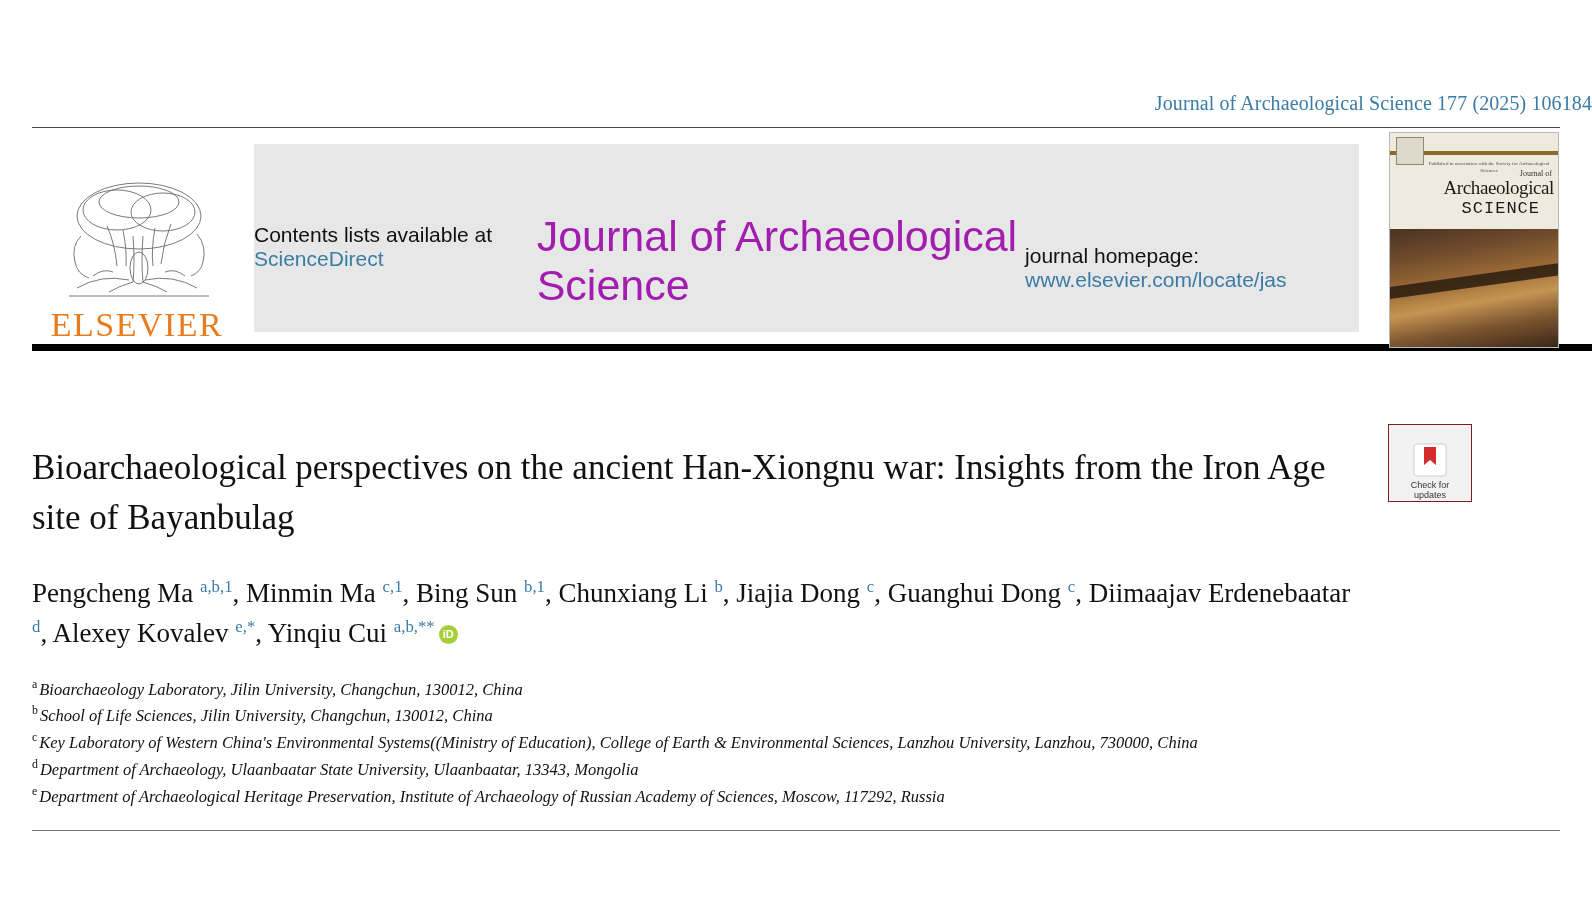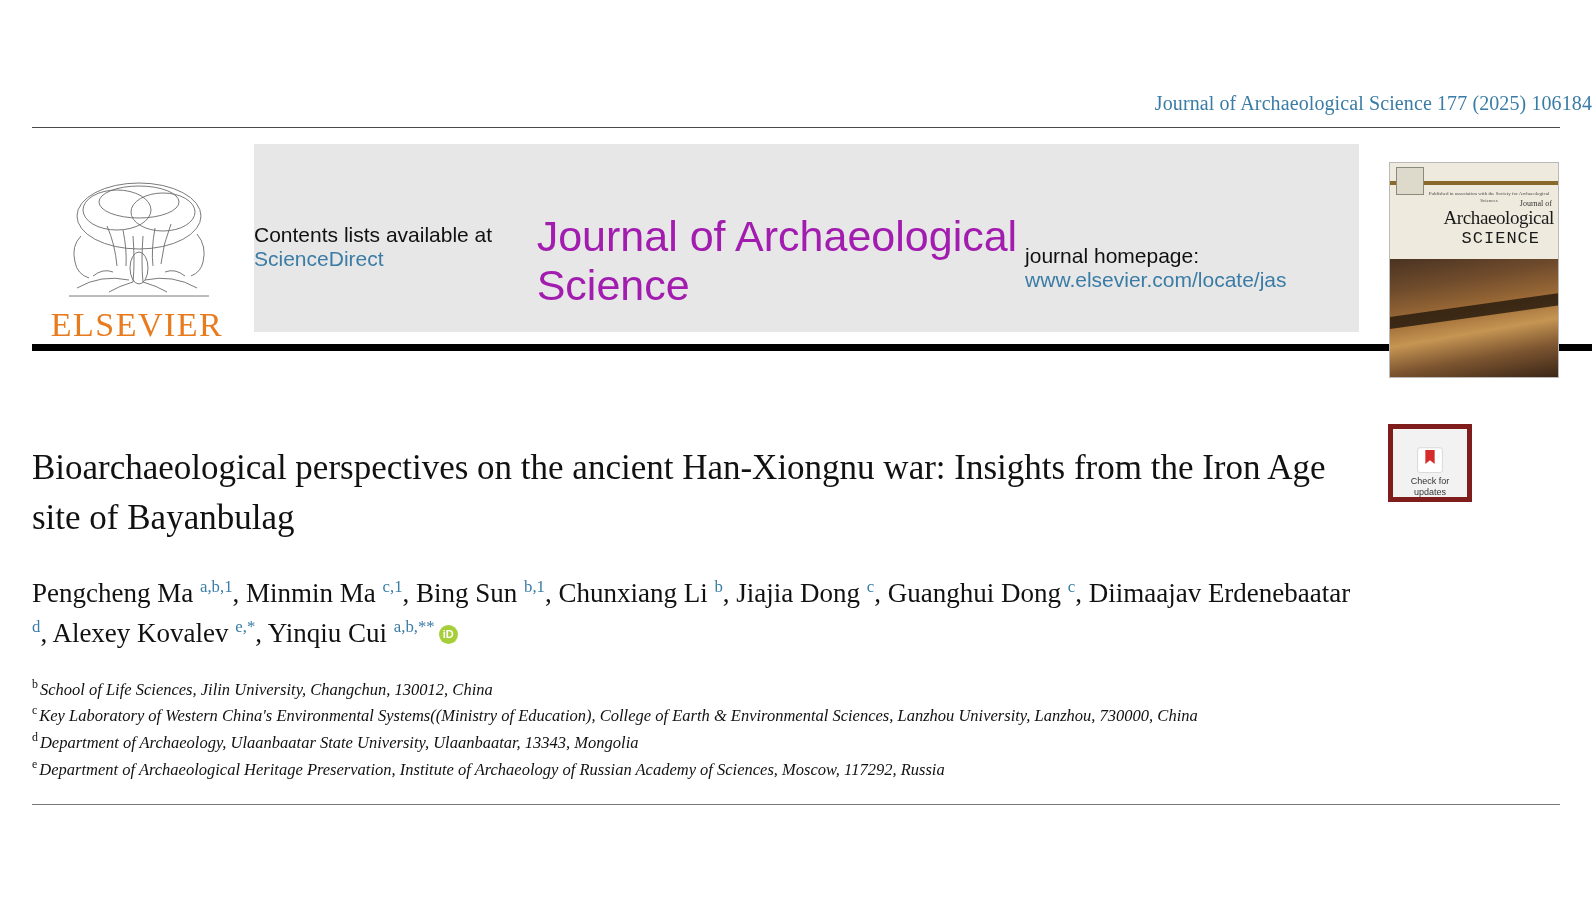--- a/index.html
+++ b/index.html
@@ -86,21 +86,20 @@
   .homepage-line a { color: #3a7ca5; text-decoration: none; }
   .cover-box {
     position: absolute;
     left: 1357px;
     top: 4px;
     width: 168px;
     height: 214px;
     border: 1px solid #b9b9b9;
     background: #6b4a2f;
     overflow: hidden;
-    margin-top: 30px;
   }
   .cover-top {
     position: absolute; left:0; top:0; right:0; height: 96px;
     background: #efeade;
   }
   .cover-strip {
     position:absolute; left:0; top:18px; right:0; height:4px; background:#8a6a2c;
   }
   .cover-elsevier-mini {
     position:absolute; left:6px; top:4px; width:26px; height:26px;
@@ -144,21 +143,21 @@
     width: 1560px;
   }
 
   
   .crossmark {
     position: absolute;
     right: 120px;
     top: 424px;
     width: 84px;
     height: 78px;
-    border: 5px solid #7f1d1d;
+    border: 1px solid #7f1d1d;
     background: #f2f2f2;
     display: flex;
     flex-direction: column;
     align-items: center;
     justify-content: flex-start;
     padding-top: 18px;
     box-sizing: border-box;
   }
   .crossmark-label {
     font-family: "Liberation Sans", sans-serif;
@@ -306,20 +305,21 @@
   </div>
 </div>
 
 <div class="article">
 
   <h1 class="article-title">Bioarchaeological perspectives on the ancient Han-Xiongnu war: Insights from the Iron Age site of Bayanbulag</h1>
 
   <div class="authors"><span>Pengcheng Ma </span><sup>a,b,1</sup>, <span>Minmin Ma </span><sup>c,1</sup>, <span>Bing Sun </span><sup>b,1</sup>, <span>Chunxiang Li </span><sup>b</sup>, <span>Jiajia Dong </span><sup>c</sup>, <span>Guanghui Dong </span><sup>c</sup>, <span>Diimaajav Erdenebaatar </span><sup>d</sup>, <span>Alexey Kovalev </span><sup>e,*</sup>, <span>Yinqiu Cui </span><sup>a,b,**</sup><span class="orcid"></span></div>
 
   <div class="affiliations">
+      <div class="aff"><sup>a</sup><span>Bioarchaeology Laboratory, Jilin University, Changchun, 130012, China</span></div>
       <div class="aff"><sup>b</sup><span>School of Life Sciences, Jilin University, Changchun, 130012, China</span></div>
       <div class="aff"><sup>c</sup><span>Key Laboratory of Western China's Environmental Systems((Ministry of Education), College of Earth &amp; Environmental Sciences, Lanzhou University, Lanzhou, 730000, China</span></div>
       <div class="aff"><sup>d</sup><span>Department of Archaeology, Ulaanbaatar State University, Ulaanbaatar, 13343, Mongolia</span></div>
       <div class="aff"><sup>e</sup><span>Department of Archaeological Heritage Preservation, Institute of Archaeology of Russian Academy of Sciences, Moscow, 117292, Russia</span></div>
     </div>
 </div>
 
 <div class="bottom-rule"></div>
 
 </body></html>

